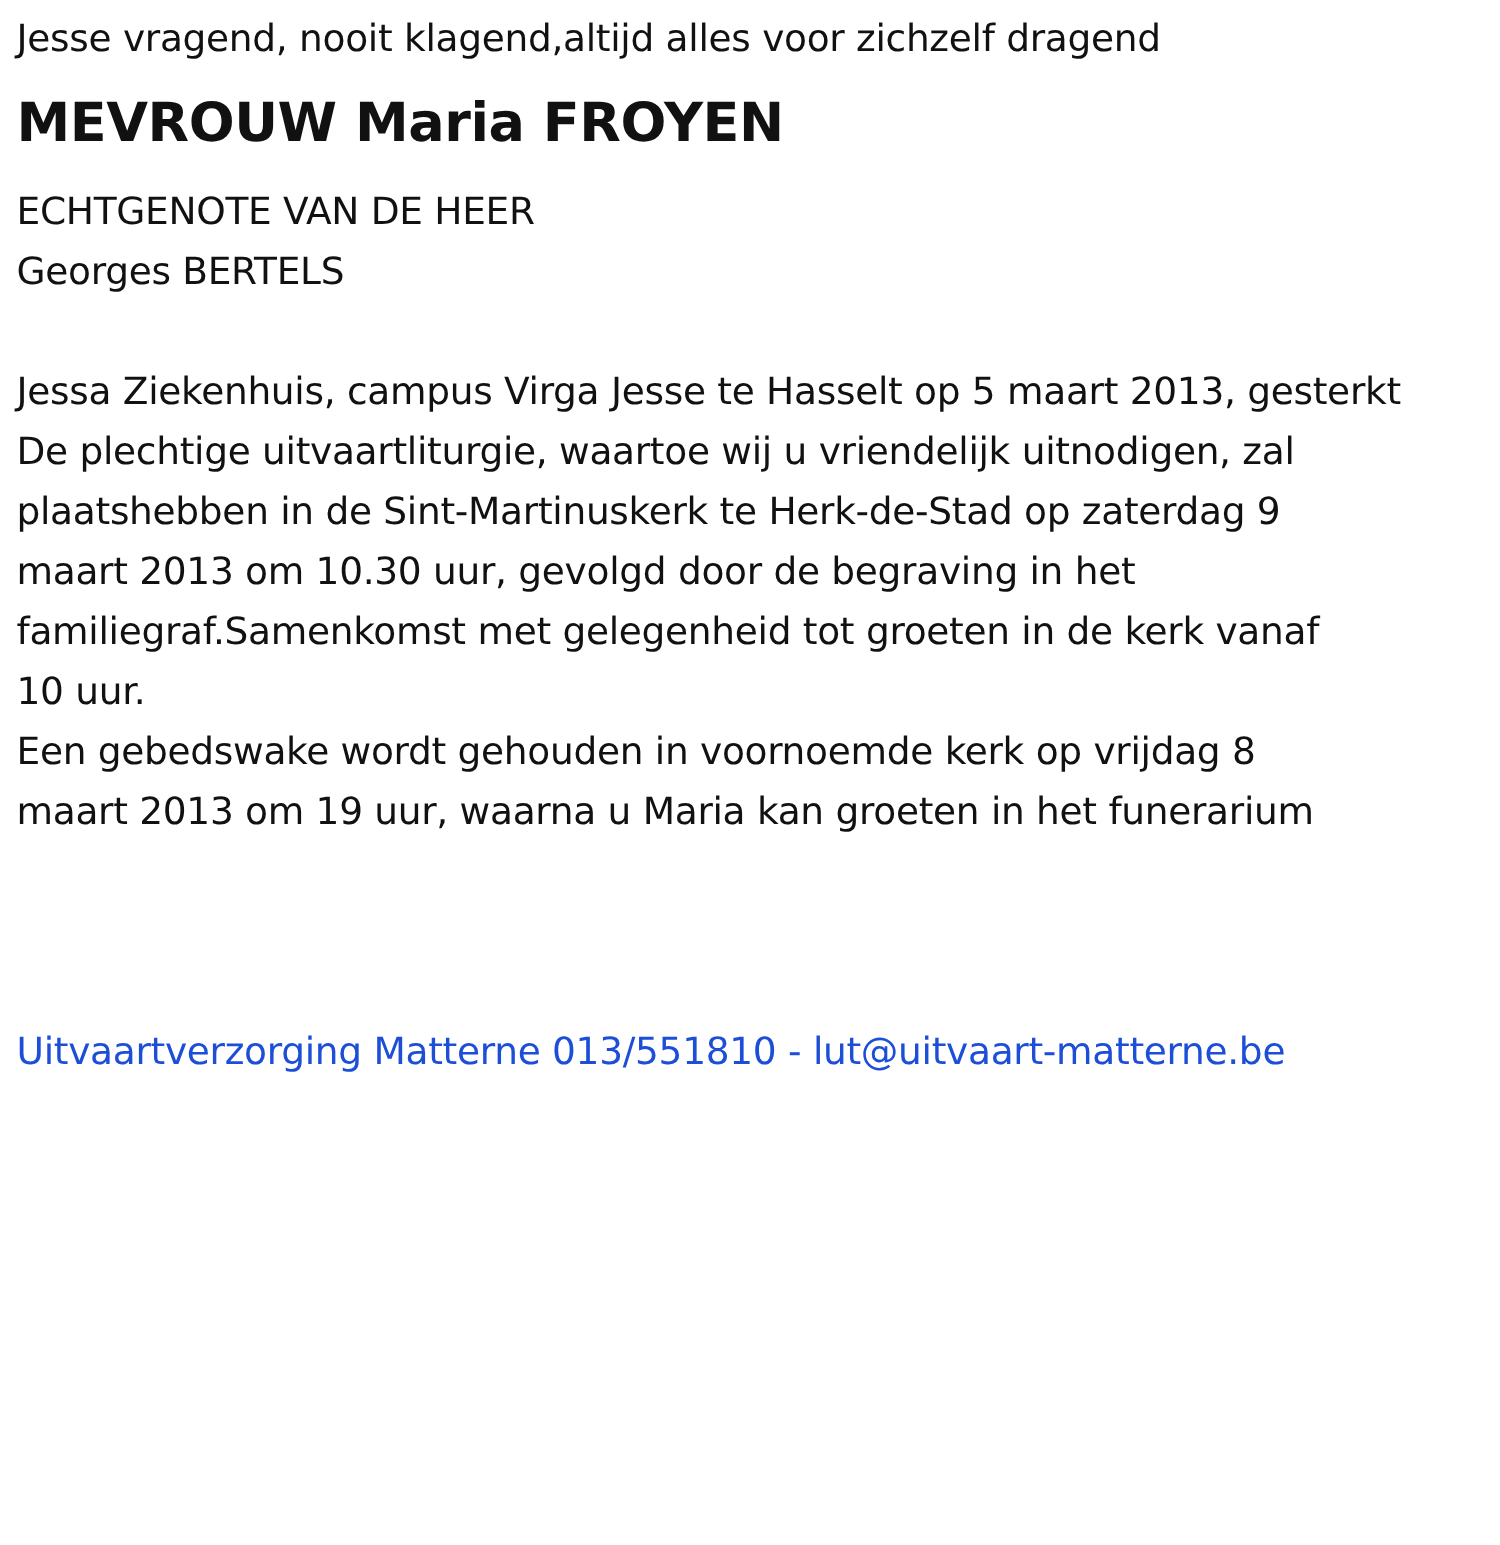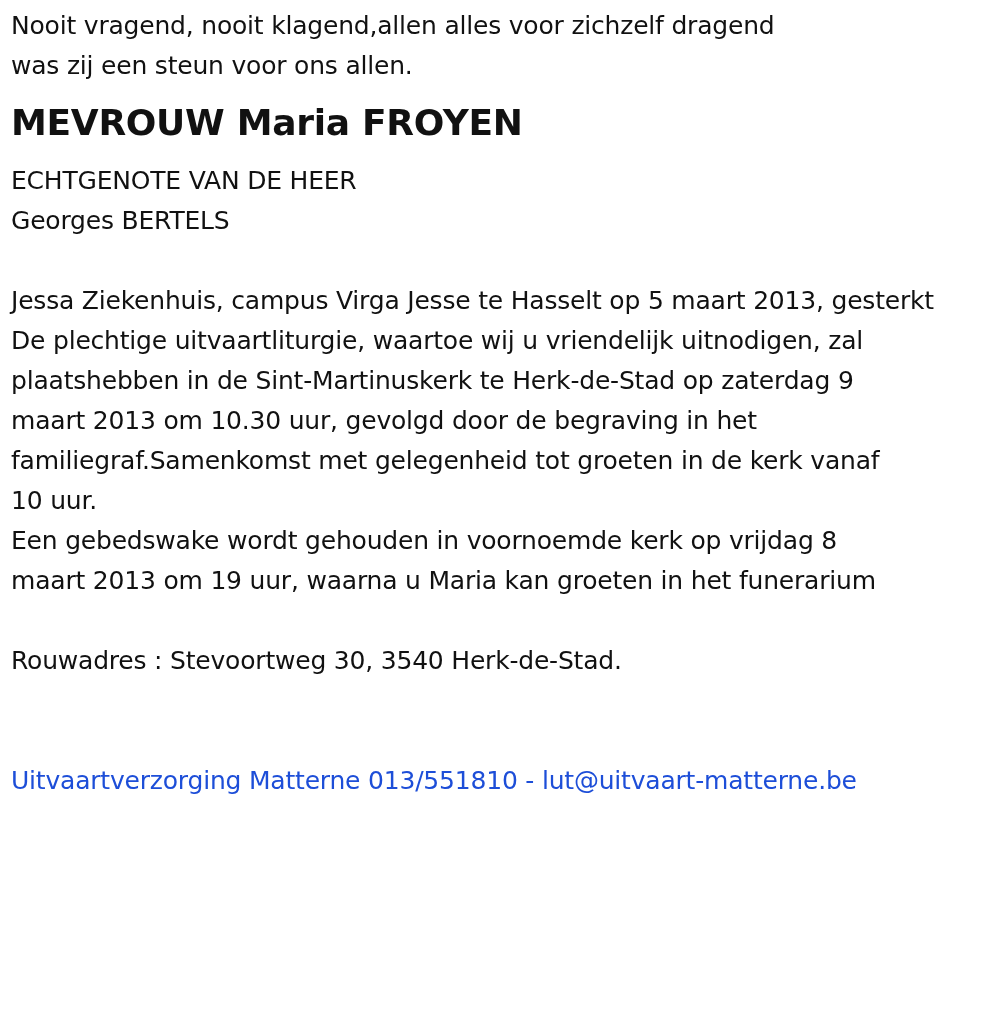--- a/index.html
+++ b/index.html
@@ -40,22 +40,21 @@
     .footer {
       color: #1d4ed8;
     }
   </style>
 </head>
 <body>
 
 <div class="page">
 
   <div>
-    <div class="line">Nooit vragend, nooit klagend,allen alles voor zichzelf dragend</div>
-    <div class="line">was zij een steun voor ons allen.</div>
+    <div class="line">Jesse vragend, nooit klagend,altijd alles voor zichzelf dragend</div>
   </div>
 
   <div class="name">MEVROUW Maria FROYEN</div>
   <div class="line">ECHTGENOTE VAN DE HEER</div>
   <div class="line">Georges BERTELS</div>
 
   <div class="blank"></div>
 
   <div>
     <div class="line">Jessa Ziekenhuis, campus Virga Jesse te Hasselt op 5 maart 2013, gesterkt</div>
@@ -63,21 +62,20 @@
     <div class="line">plaatshebben in de Sint-Martinuskerk te Herk-de-Stad op zaterdag 9</div>
     <div class="line">maart 2013 om 10.30 uur, gevolgd door de begraving in het</div>
     <div class="line">familiegraf.Samenkomst met gelegenheid tot groeten in de kerk vanaf</div>
     <div class="line">10 uur.</div>
     <div class="line">Een gebedswake wordt gehouden in voornoemde kerk op vrijdag 8</div>
     <div class="line">maart 2013 om 19 uur, waarna u Maria kan groeten in het funerarium</div>
   </div>
 
   <div class="blank"></div>
 
-  <div class="line">Rouwadres : Stevoortweg 30, 3540 Herk-de-Stad.</div>
 
   <div class="blank"></div>
 
 
   <div class="blank"></div>
 
   <div class="line footer">Uitvaartverzorging Matterne 013/551810 - lut@uitvaart-matterne.be</div>
 
 </div>
 

